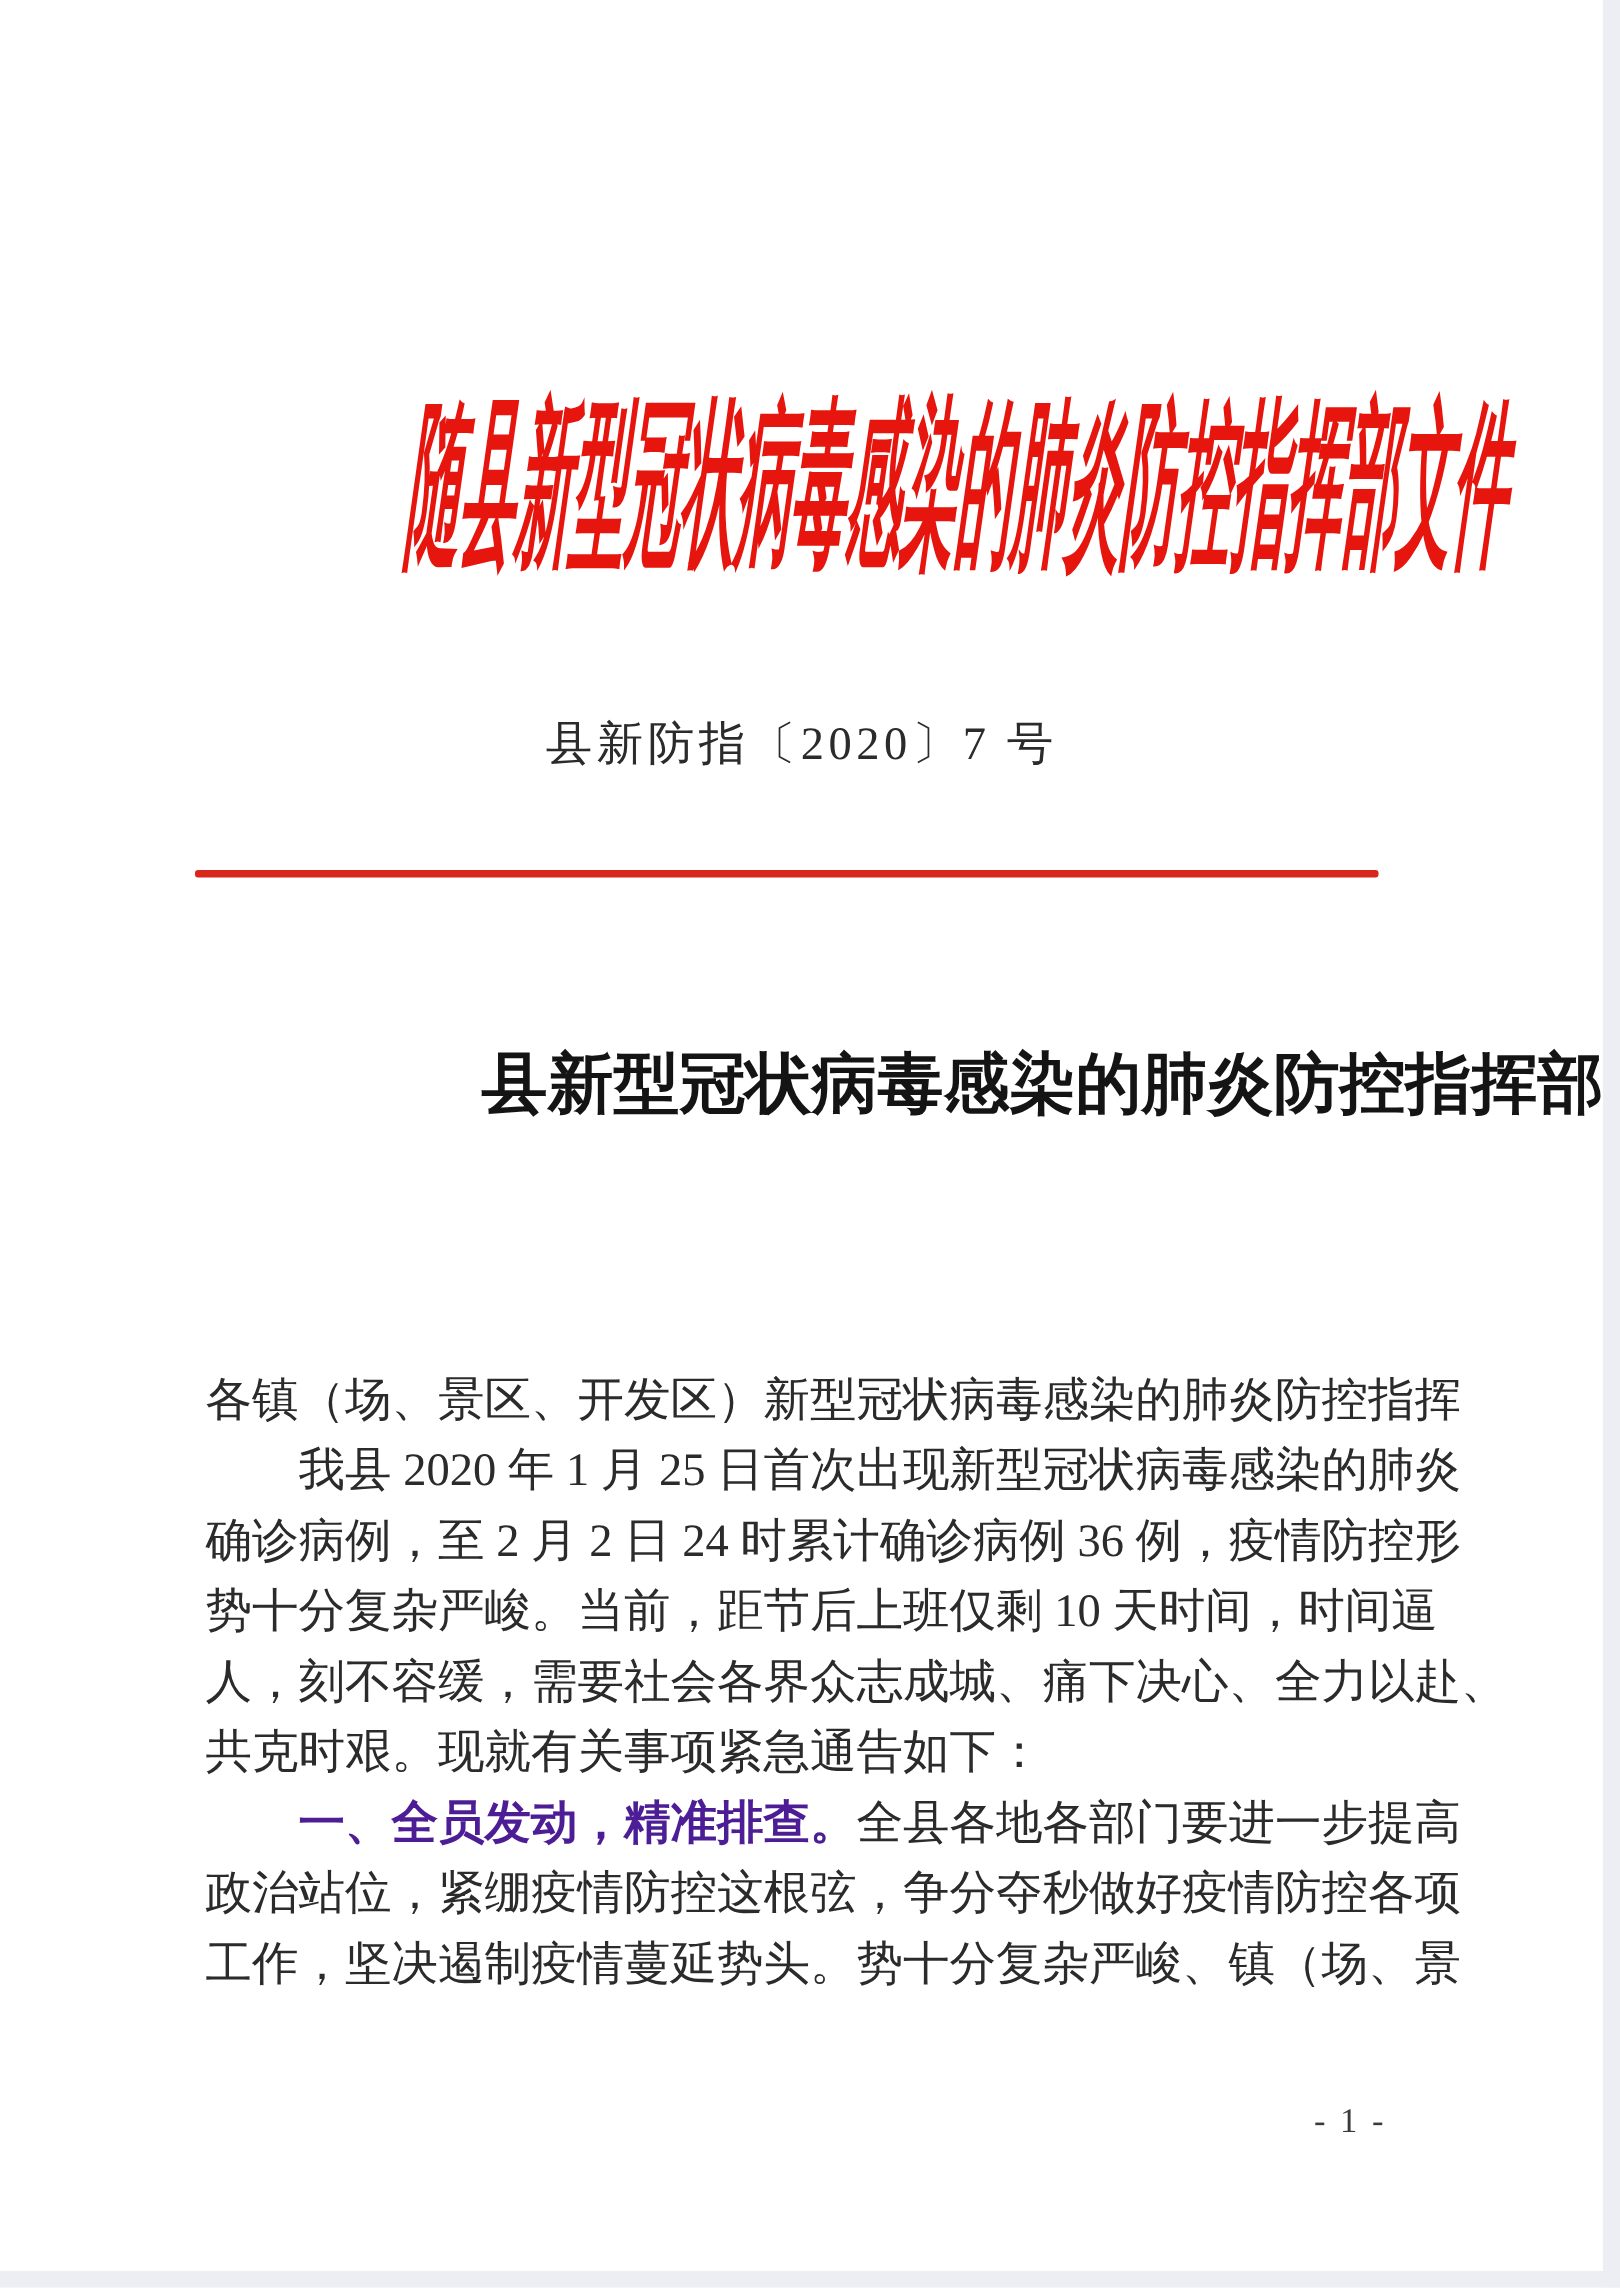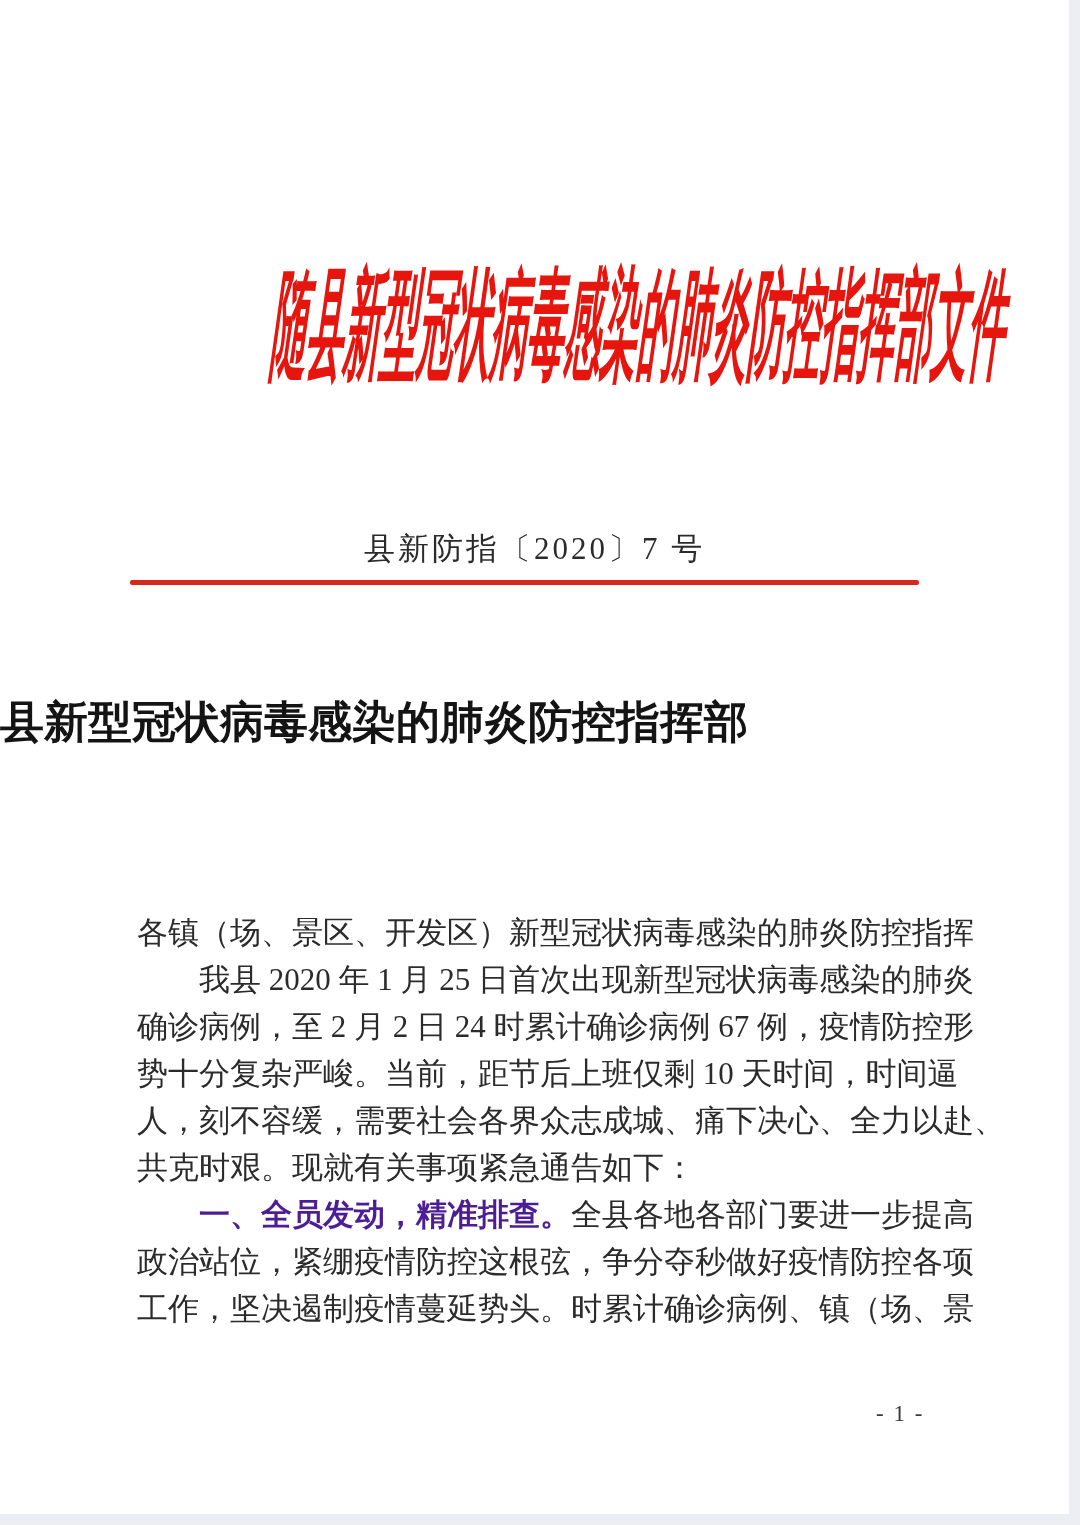--- a/index.html
+++ b/index.html
@@ -25,34 +25,34 @@
   .letterhead {
     display: inline-block;
     font-size: 65px; font-weight: bold; line-height: 1;
     color: #e6150d;
     white-space: nowrap;
     transform: skewX(-8deg) scale(0.565, 1.85);
     transform-origin: 50% 0;
   }
   
   .docnum {
-    position: absolute; top: 528px; left: 0; width: 100%;
+    position: absolute; top: 475px; left: 0; width: 100%;
     text-align: center;
     font-size: 31px; color: #2b2b2b; letter-spacing: 3px;
   }
   
   .red-rule {
     position: absolute; top: 580px; left: 130px;
     width: 789px; height: 5px;
     background: #d8271c; border-radius: 2px;
   }
   
   .doc-title {
     position: absolute; top: 692px; left: 0; width: 100%;
-    text-align: left;
+    text-align: right;
     font-size: 44px; font-weight: bold; color: #141414;
     line-height: 62px;
   }
   .doc-title .t3 { letter-spacing: 6px; }
   
   .body-text {
     position: absolute; left: 137px; top: 909px;
     width: 815px;
     font-size: 31px; line-height: 47px; color: #2b2b2b;
   }
@@ -92,29 +92,29 @@
   <div class="red-rule"></div>
 
   <div class="doc-title">
     <div class="t1">县新型冠状病毒感染的肺炎防控指挥部</div>
   </div>
 
   <div class="body-text">
     <div class="line">各镇（场、景区、开发区）新型冠状病毒感染的肺炎防控指挥</div>
 
     <div class="line indent">我县 2020 年 1 月 25 日首次出现新型冠状病毒感染的肺炎</div>
-    <div class="line">确诊病例，至 2 月 2 日 24 时累计确诊病例 67 例，疫情防控形</div>
+    <div class="line">确诊病例，至 2 月 2 日 24 时累计确诊病例 36 例，疫情防控形</div>
     <div class="line">势十分复杂严峻。当前，距节后上班仅剩 10 天时间，时间逼</div>
     <div class="line">人，刻不容缓，需要社会各界众志成城、痛下决心、全力以赴、</div>
     <div class="line">共克时艰。现就有关事项紧急通告如下：</div>
 
     <div class="line indent">
       <span class="lead-bold">一、全员发动，精准排查。</span><span>全县各地各部门要进一步提高</span>
     </div>
     <div class="line">政治站位，紧绷疫情防控这根弦，争分夺秒做好疫情防控各项</div>
-    <div class="line">工作，坚决遏制疫情蔓延势头。时累计确诊病例、镇（场、景</div>
+    <div class="line">工作，坚决遏制疫情蔓延势头。势十分复杂严峻、镇（场、景</div>
   </div>
 
   <div class="page-num">- 1 -</div>
 </div>
 
 <div class="gutter-right"></div>
 <div class="gutter-bottom"></div>
 
 </body></html>

